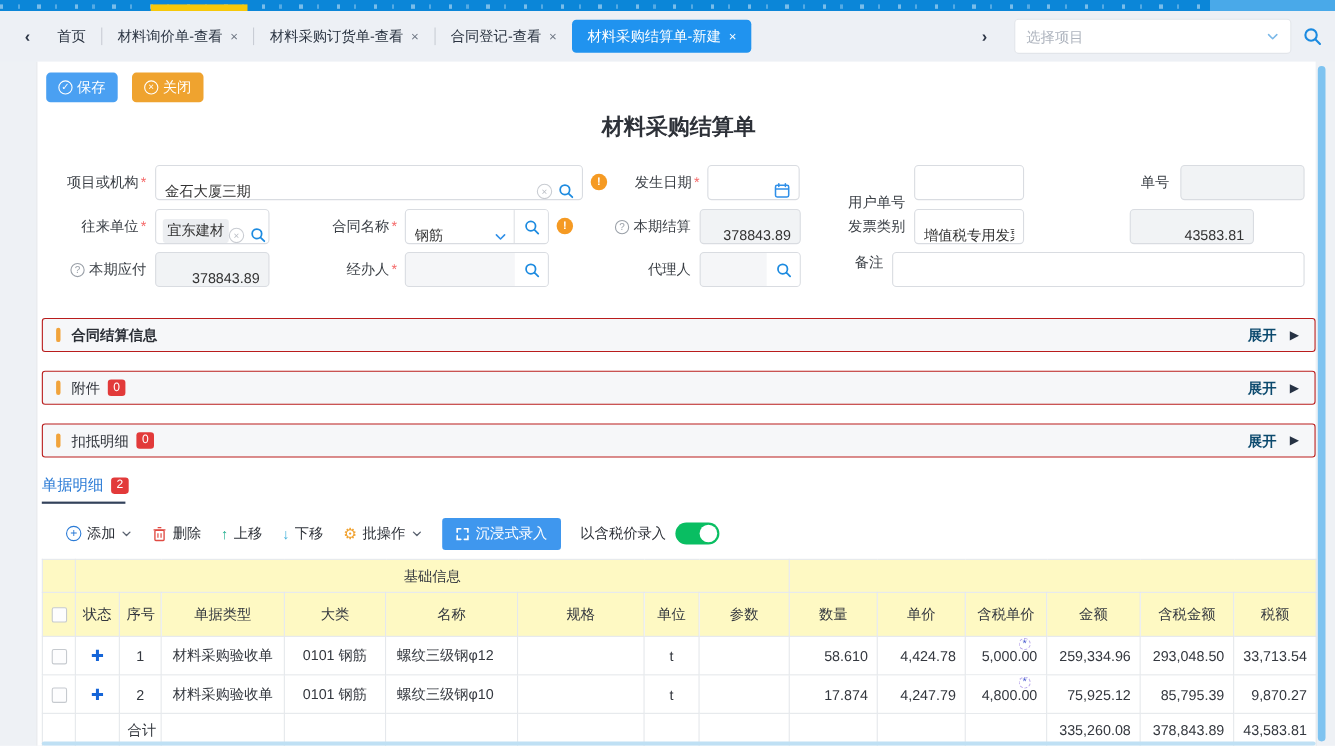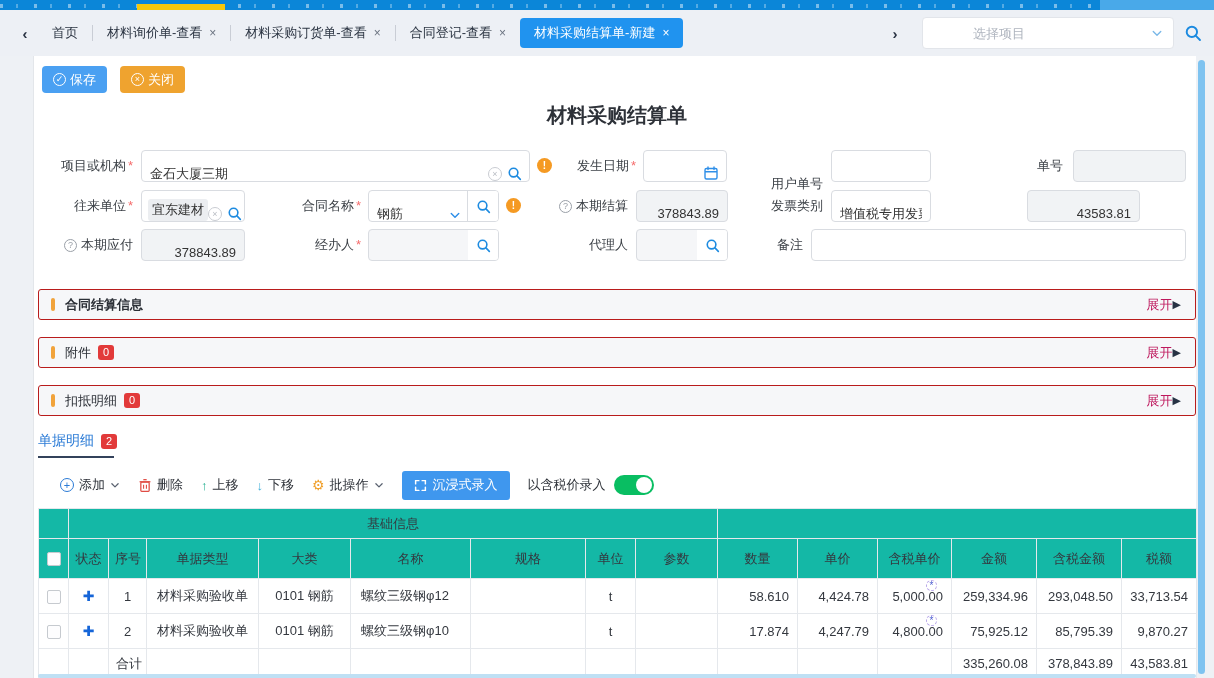--- a/index.html
+++ b/index.html
@@ -17,21 +17,21 @@
   .tabbar { position:absolute; left:0; top:10px; width:1214px; height:46px; background:#edf0f5; display:flex; align-items:center; }
   .nav-chev { width:26px; text-align:center; font-size:15px; font-weight:bold; color:#2c3545; cursor:pointer; }
   .nav-chev.back { margin-left:12px; }
   .tab { display:flex; align-items:center; gap:7px; padding:0 14px; height:30px; color:#2b3442; white-space:nowrap; cursor:pointer; }
   .tab .x { color:#6b7380; font-size:12px; }
   .tab.active { background:#2093ef; border-radius:4px; color:#fff; }
   .tab.active .x { color:#fff; }
   .tabsep { width:1px; height:16px; background:#c9cdd5; }
   .tab-spacer { flex:1; }
   .proj-select { width:252px; height:32px; background:#fff; border:1px solid #e2e5ea; border-radius:4px; display:flex; align-items:center; padding:0 10px; margin-left:14px; }
-  .proj-select input { border:0; outline:0; flex:1; min-width:0; font:inherit; color:#c2410c; background:transparent;margin-left:40px; }
+  .proj-select input { border:0; outline:0; flex:1; min-width:0; font:inherit; color:#c2410c; background:transparent; }
   .proj-select input::placeholder { color:#aeb4be; }
   .chev-svg { width:12px; height:12px; }
   .search-btn { margin:0 12px 0 10px; width:18px; height:18px; color:#1b8ae0; cursor:pointer; }
 
   
   .content-bg { position:absolute; left:33px; top:56px; width:1163px; bottom:0; background:#fff; border-left:1px solid #e3e6ea; }
 
   
   .btn { position:absolute; top:66px; height:27px; border:0; border-radius:4px; color:#fff; font-size:13px;
          display:flex; align-items:center; gap:4px; padding:0 11px; cursor:pointer; font-family:inherit; }
@@ -59,21 +59,21 @@
   .qzone { flex:0 0 auto; width:30px; height:30px; background:#fff; display:flex; align-items:center; justify-content:center; }
   .qzone .mag { margin:0; }
 
   
   .section { position:absolute; left:38px; width:1158px; height:31px; background:#f6f7f9; border:1px solid #b91c1c; border-radius:3px; display:flex; align-items:center; }
   .sec-marker { width:4px; height:13px; background:#f1a33b; border-radius:2px; margin-left:12px; }
   .sec-title { margin-left:10px; color:#2b2f36; }
   .sec-title.bold { font-weight:bold; }
   .badge { background:#e23a3a; color:#fff; border-radius:3px; font-size:11px; padding:1px 5px; margin-left:7px; line-height:13px; }
   .sec-spacer { flex:1; }
-  .expand { color:#be185d; margin-right:0; cursor:pointer; }
+  .expand { color:#0c4a6e; margin-right:12px; cursor:pointer;font-weight:bold; }
   .play { color:#263244; font-size:11px; margin-right:14px; cursor:pointer; }
 
   
   .detail-tab { position:absolute; left:38px; top:432px; display:flex; align-items:center; cursor:pointer; }
   .detail-tab .t { color:#2b7bd6; font-size:14px; }
   .tab-underline { position:absolute; left:38px; top:456px; width:76px; height:2px; background:#33425b; }
 
   
   .gtoolbar { position:absolute; left:60px; top:470px; height:30px; display:flex; align-items:center; gap:18px; color:#2d3138; }
   .titem { display:flex; align-items:center; gap:5px; cursor:pointer; white-space:nowrap; }
@@ -84,21 +84,21 @@
   .gear { color:#f0a12e; font-size:14px; }
   .trash { width:14px; height:15px; color:#e04b43; }
   .immersive { height:29px; background:#3f97ee; color:#fff; border:0; border-radius:3px; font:inherit; display:flex; align-items:center; gap:6px; padding:0 12px; cursor:pointer; }
   .brk { width:13px; height:13px; }
   .switch { width:40px; height:20px; background:#09be62; border-radius:10px; position:relative; cursor:pointer; }
   .switch .knob { position:absolute; top:2px; right:2px; width:16px; height:16px; background:#fff; border-radius:50%; }
 
   
   table.grid { position:absolute; left:38px; top:508px; width:1158px; border-collapse:collapse; table-layout:fixed; font-size:13px; color:#34383f; }
   .grid th, .grid td { border:1px solid #e5e8ec; padding:0 6px; height:35px; overflow:hidden; white-space:nowrap; }
-  .grid thead th { background:#14b8a6; font-weight:normal; text-align:center; }
+  .grid thead th { background:#fef9c3; font-weight:normal; text-align:center; }
   .grid tr.group th { height:30px; }
   .grid tr.cols th { height:40px; }
   .grid td { background:#fff; text-align:center; }
   .grid td.num { text-align:right; padding-right:8px; }
   .grid td.name { text-align:left; padding-left:10px; }
   .grid tfoot td { height:30px;padding-left:7px; }
   .cb { display:inline-block; width:14px; height:14px; border:1px solid #c6cacf; border-radius:2px; background:#fdfdfe; vertical-align:middle; cursor:pointer; }
   .plus-status { color:#1565d8; font-size:14px; font-weight:bold; cursor:pointer; }
   td.marked { position:relative; }
   .cell-marker { position:absolute; top:1px; right:14px; width:11px; height:11px; border:1px dashed #b9a8ea; border-radius:50%; color:#4d5fd0; font-size:10px; line-height:10px; text-align:center; }
@@ -276,21 +276,21 @@
 <div class="fld" style="left:636px;top:229px;width:92px;background:#f5f6f8">
   <input value="" style="">
   <span class="qzone">
     <svg class="mag" viewBox="0 0 16 16">
         <circle cx="7" cy="7" r="4.6" fill="none" stroke="currentColor" stroke-width="1.7"></circle>
         <line x1="10.6" y1="10.6" x2="14.2" y2="14.2" stroke="currentColor" stroke-width="1.7" stroke-linecap="round"></line>
       </svg>
   </span>
 </div>
 
-<div class="lbl" style="left:733px;top:229px;width:70px"><span>备注</span></div>
+<div class="lbl" style="left:733px;top:223px;width:70px"><span>备注</span></div>
 <div class="fld" style="left:811px;top:229px;width:375px">
   <input value="" style="">
 </div>
 
 <div class="section" style="top:289px">
   <span class="sec-marker"></span>
   <span class="sec-title bold">合同结算信息</span>
   <span class="sec-spacer"></span>
   <span class="expand">展开</span>
   <span class="play">▶</span>

